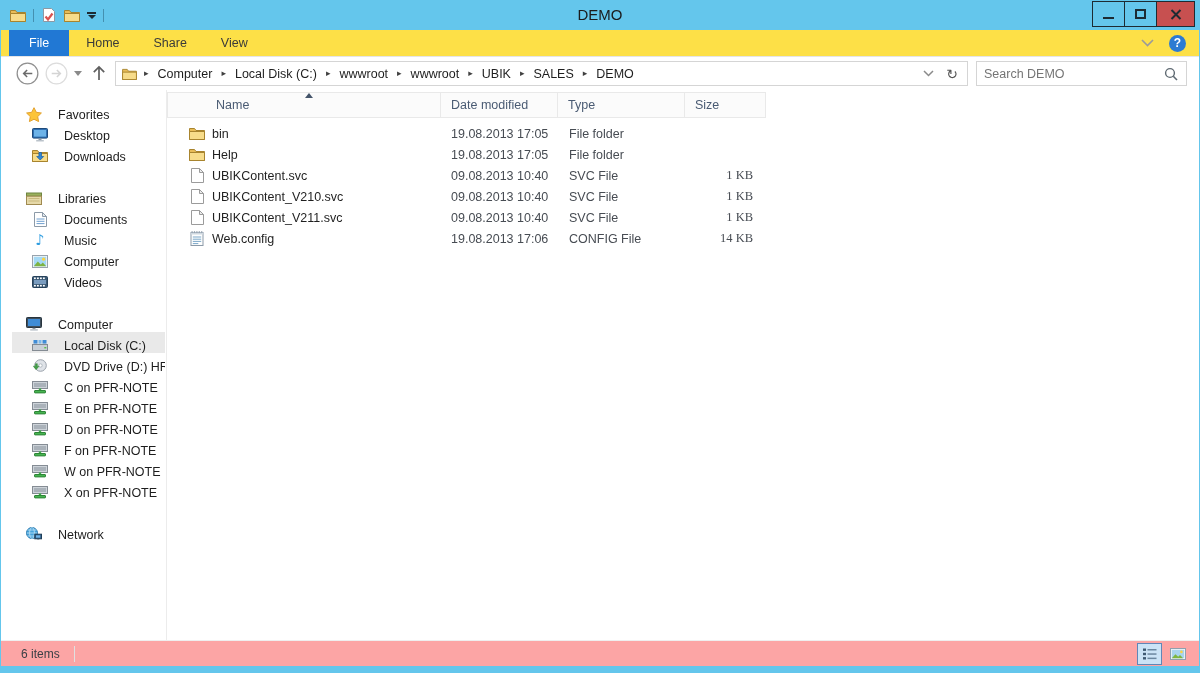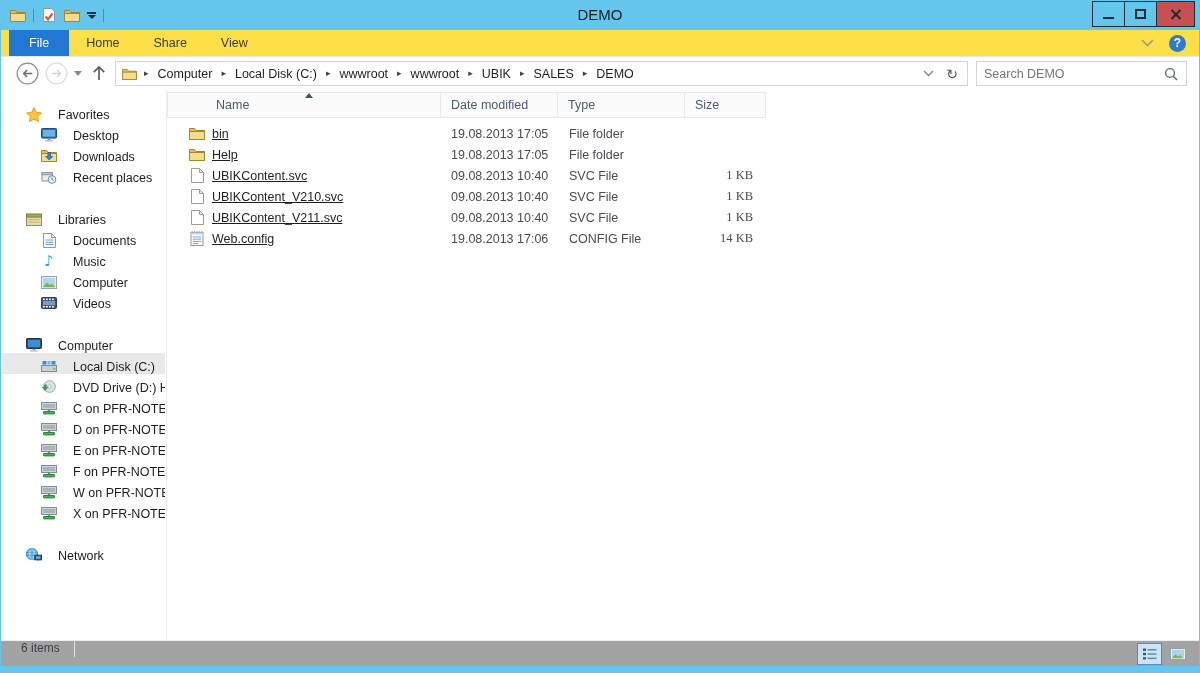--- a/index.html
+++ b/index.html
@@ -51,40 +51,40 @@
   .refresh-glyph{font-family:"DejaVu Sans",sans-serif;font-size:14px;color:#555;line-height:1;}
   .searchbox{position:absolute;left:975px;top:4px;width:211px;height:25px;border:1px solid #d5d5d5;background:#fff;display:flex;align-items:center;}
   .searchbox input{border:none;outline:none;flex:1;min-width:0;font-size:12.5px;padding:0 7px;color:#333;font-family:inherit;background:transparent;}
   .searchbox input::placeholder{color:#757575;opacity:1;}
   .search-icon{padding-right:8px;display:flex;}
 
   
   .sidebar{position:absolute;top:90px;left:1px;width:164px;bottom:33px;background:#fff;padding-top:11px;font-size:12.5px;color:#1d1d1d;overflow:hidden;white-space:nowrap;}
   .side-row{height:21px;display:flex;align-items:flex-end;gap:16px;cursor:default;}
   .side-header{padding-left:25px;}
-  .side-item{padding-left:40px;}
+  .side-item{padding-left:20px;margin-left:11px;}
   .side-item.selected{background:#e9e9e9;}
   .side-gap{height:21px;}
   .icon16{width:16px;height:16px;display:flex;align-items:center;justify-content:center;flex:0 0 16px;}
   .note-glyph{font-family:"DejaVu Sans",sans-serif;font-size:15px;color:#2d9ce0;line-height:1;}
 
   .content{position:absolute;top:90px;left:166px;right:1px;bottom:33px;background:#fff;border-left:1px solid #ececec;}
   .cols{position:absolute;top:2px;left:0;display:flex;font-size:12.5px;color:#4a5b73;}
   .col{height:26px;border:1px solid #e9e9e9;margin-left:-1px;background:#fbfbfb;display:flex;align-items:center;padding-left:10px;cursor:default;}
   .col:first-child{margin-left:0;}
   .sort-arrow{position:absolute;top:3px;left:138px;width:0;height:0;border-left:4px solid transparent;border-right:4px solid transparent;border-bottom:5px solid #44546a;}
   .rows{position:absolute;top:33px;left:0;right:0;}
   .row{height:21px;display:flex;align-items:center;font-size:12.5px;cursor:default;}
-  .cell-name{width:274px;display:flex;align-items:center;gap:7px;padding-left:22px;color:#1f1f1f;overflow:hidden;text-decoration:underline;}
+  .cell-name{width:274px;display:flex;align-items:center;gap:7px;padding-left:22px;color:#1f1f1f;overflow:hidden;}
   .cell-date{width:118px;padding-left:10px;color:#474c53;}
   .cell-type{width:120px;padding-left:10px;color:#474c53;}
   .cell-size{width:82px;padding-right:8px;text-align:right;color:#474c53;font-family:Liberation Serif, serif;}
 
   
-  .statusbar{position:absolute;left:1px;right:1px;bottom:7px;height:26px;background:#a3a3a3;border-top:1px solid #efefef;display:flex;align-items:flex-start;font-size:12px;color:#3b4046;z-index:9;}
+  .statusbar{position:absolute;left:1px;right:1px;bottom:7px;height:26px;background:#fca5a5;border-top:1px solid #efefef;display:flex;align-items:center;font-size:12px;color:#3b4046;z-index:9;}
   .status-count{margin-left:20px;}
   .status-sep{width:1px;height:16px;background:#e0e0e0;margin-left:14px;}
   .view-btns{position:absolute;right:9px;top:2px;display:flex;gap:3px;}
   .view-btn{width:25px;height:22px;display:flex;align-items:center;justify-content:center;border:1px solid transparent;}
   .view-btn.selected{background:#cbe3f6;border:1px solid #5f87b8;}
 </style>
 </head>
 <body>
 
 <div class="titlebar">
@@ -233,31 +233,20 @@
   <div class="side-row side-item">
     <span class="icon16">
       <svg width="16" height="14" viewBox="0 0 16 14">
           <path d="M.5 1.5h5l1.5 2h8.5v9H.5z" fill="#e8bc57" stroke="#a8842e"></path>
           <path d="M.5 4.5h15v8H.5z" fill="#f7dc8a" stroke="#a8842e"></path>
           <path d="M6.9 3.5h2.6v4h2.2L8.2 11 4.7 7.5h2.2z" fill="#2f86d6" stroke="#1d5c9e" stroke-width=".7"></path>
         </svg>
     </span>
     <span>Downloads</span>
   </div>
-  <div class="side-row side-item">
-    <span class="icon16">
-      <svg width="16" height="14" viewBox="0 0 16 14">
-          <rect x="1" y="2.5" width="10.5" height="8.5" fill="#e8edf2" stroke="#8d98a3"></rect>
-          <rect x="1" y="2.5" width="10.5" height="2.2" fill="#b9c6d2" stroke="#8d98a3"></rect>
-          <circle cx="11" cy="9.5" r="3.8" fill="#f5f8fa" stroke="#5b8bc0"></circle>
-          <path d="M11 7.5v2l1.5 1" fill="none" stroke="#35689e" stroke-width="1"></path>
-        </svg>
-    </span>
-    <span>Recent places</span>
-  </div>
 
   <div class="side-gap"></div>
 
   <div class="side-row side-header">
     <span class="icon16">
       <svg width="16" height="13" viewBox="0 0 16 13">
           <rect x=".5" y="1" width="15" height="3.2" fill="#9ab05c" stroke="#6d8440"></rect>
           <rect x=".5" y="4.2" width="15" height="8.3" fill="#e6d9a9" stroke="#a08a50"></rect>
           <path d="M2.5 6.5h11M2.5 9h11" stroke="#c9b97e" stroke-width="1"></path>
         </svg>
@@ -361,32 +350,32 @@
   </div>
   <div class="side-row side-item">
     <span class="icon16">
       <svg width="16" height="13" viewBox="0 0 16 13">
           <rect x=".5" y=".5" width="15" height="7" fill="#cdd3d9" stroke="#858c94"></rect>
           <rect x="2" y="2" width="12" height="4" fill="#aab2ba"></rect>
           <rect x="6.8" y="7.5" width="2.4" height="2" fill="#3fae49"></rect>
           <rect x="2.5" y="9.5" width="11" height="2.4" rx=".5" fill="#47b551" stroke="#2e8438"></rect>
         </svg>
     </span>
-    <span>D on PFR-NOTE</span>
+    <span>E on PFR-NOTE</span>
   </div>
   <div class="side-row side-item">
     <span class="icon16">
       <svg width="16" height="13" viewBox="0 0 16 13">
           <rect x=".5" y=".5" width="15" height="7" fill="#cdd3d9" stroke="#858c94"></rect>
           <rect x="2" y="2" width="12" height="4" fill="#aab2ba"></rect>
           <rect x="6.8" y="7.5" width="2.4" height="2" fill="#3fae49"></rect>
           <rect x="2.5" y="9.5" width="11" height="2.4" rx=".5" fill="#47b551" stroke="#2e8438"></rect>
         </svg>
     </span>
-    <span>E on PFR-NOTE</span>
+    <span>D on PFR-NOTE</span>
   </div>
   <div class="side-row side-item">
     <span class="icon16">
       <svg width="16" height="13" viewBox="0 0 16 13">
           <rect x=".5" y=".5" width="15" height="7" fill="#cdd3d9" stroke="#858c94"></rect>
           <rect x="2" y="2" width="12" height="4" fill="#aab2ba"></rect>
           <rect x="6.8" y="7.5" width="2.4" height="2" fill="#3fae49"></rect>
           <rect x="2.5" y="9.5" width="11" height="2.4" rx=".5" fill="#47b551" stroke="#2e8438"></rect>
         </svg>
     </span>

